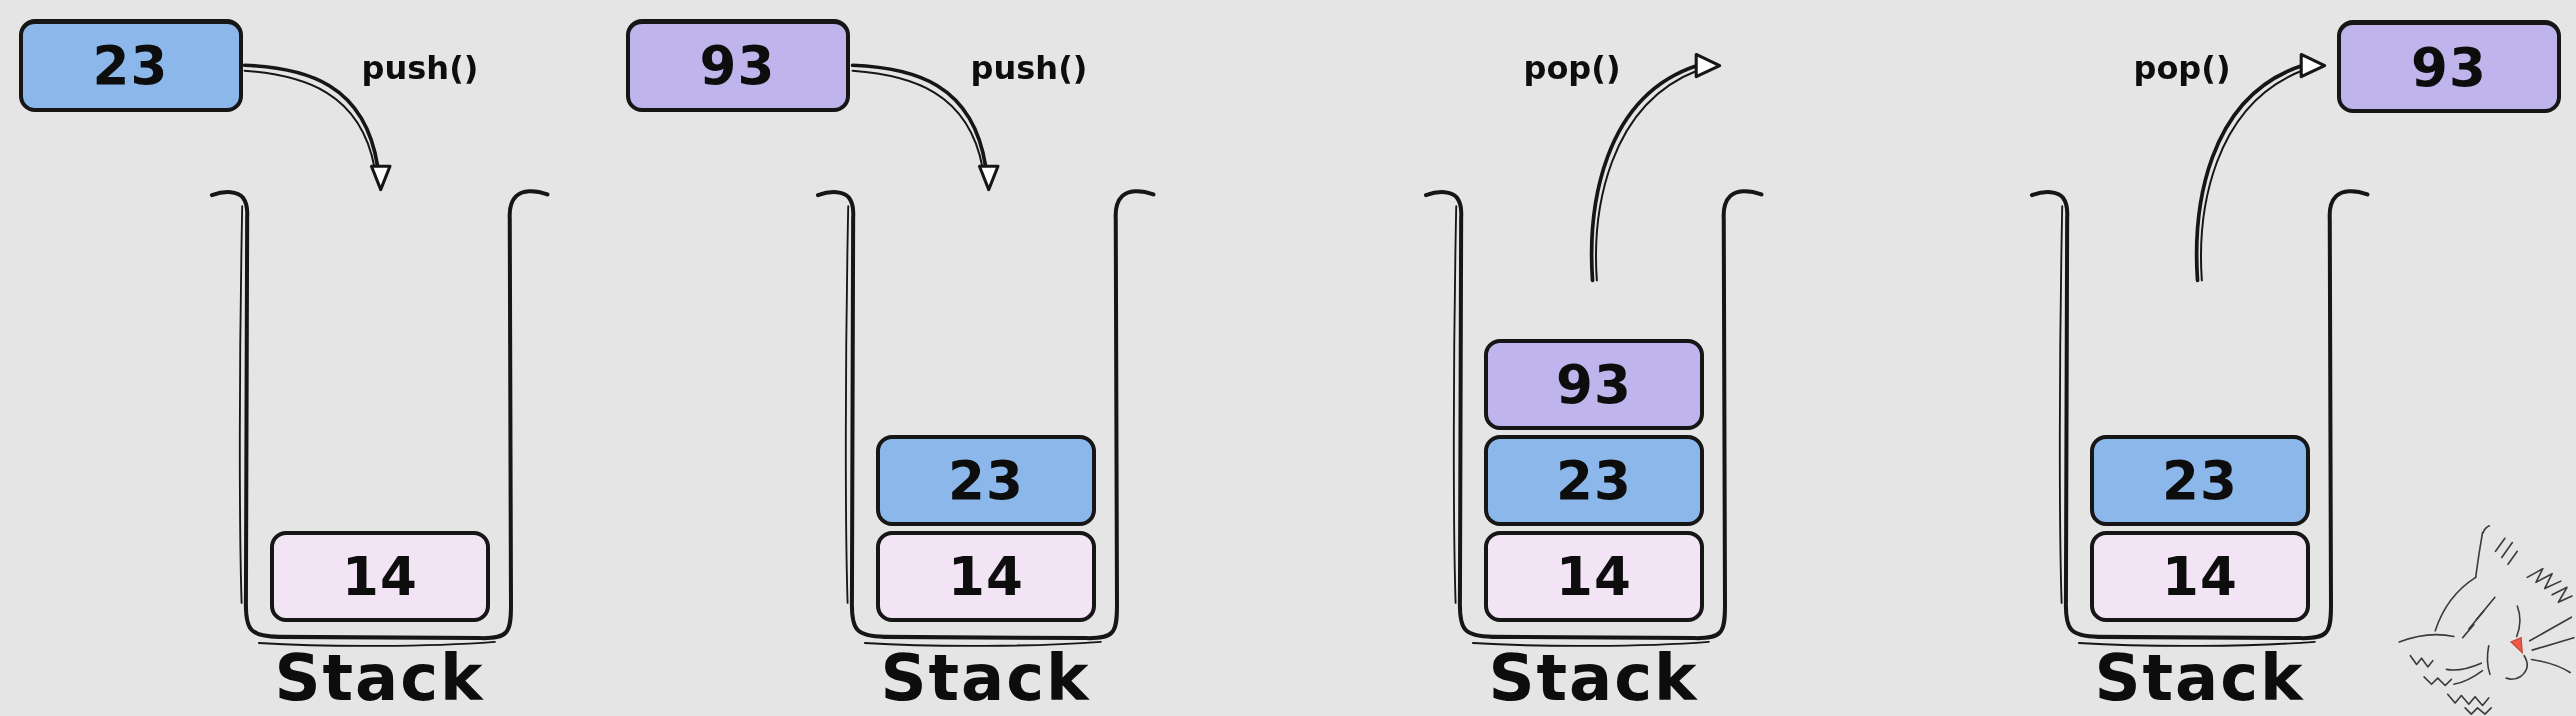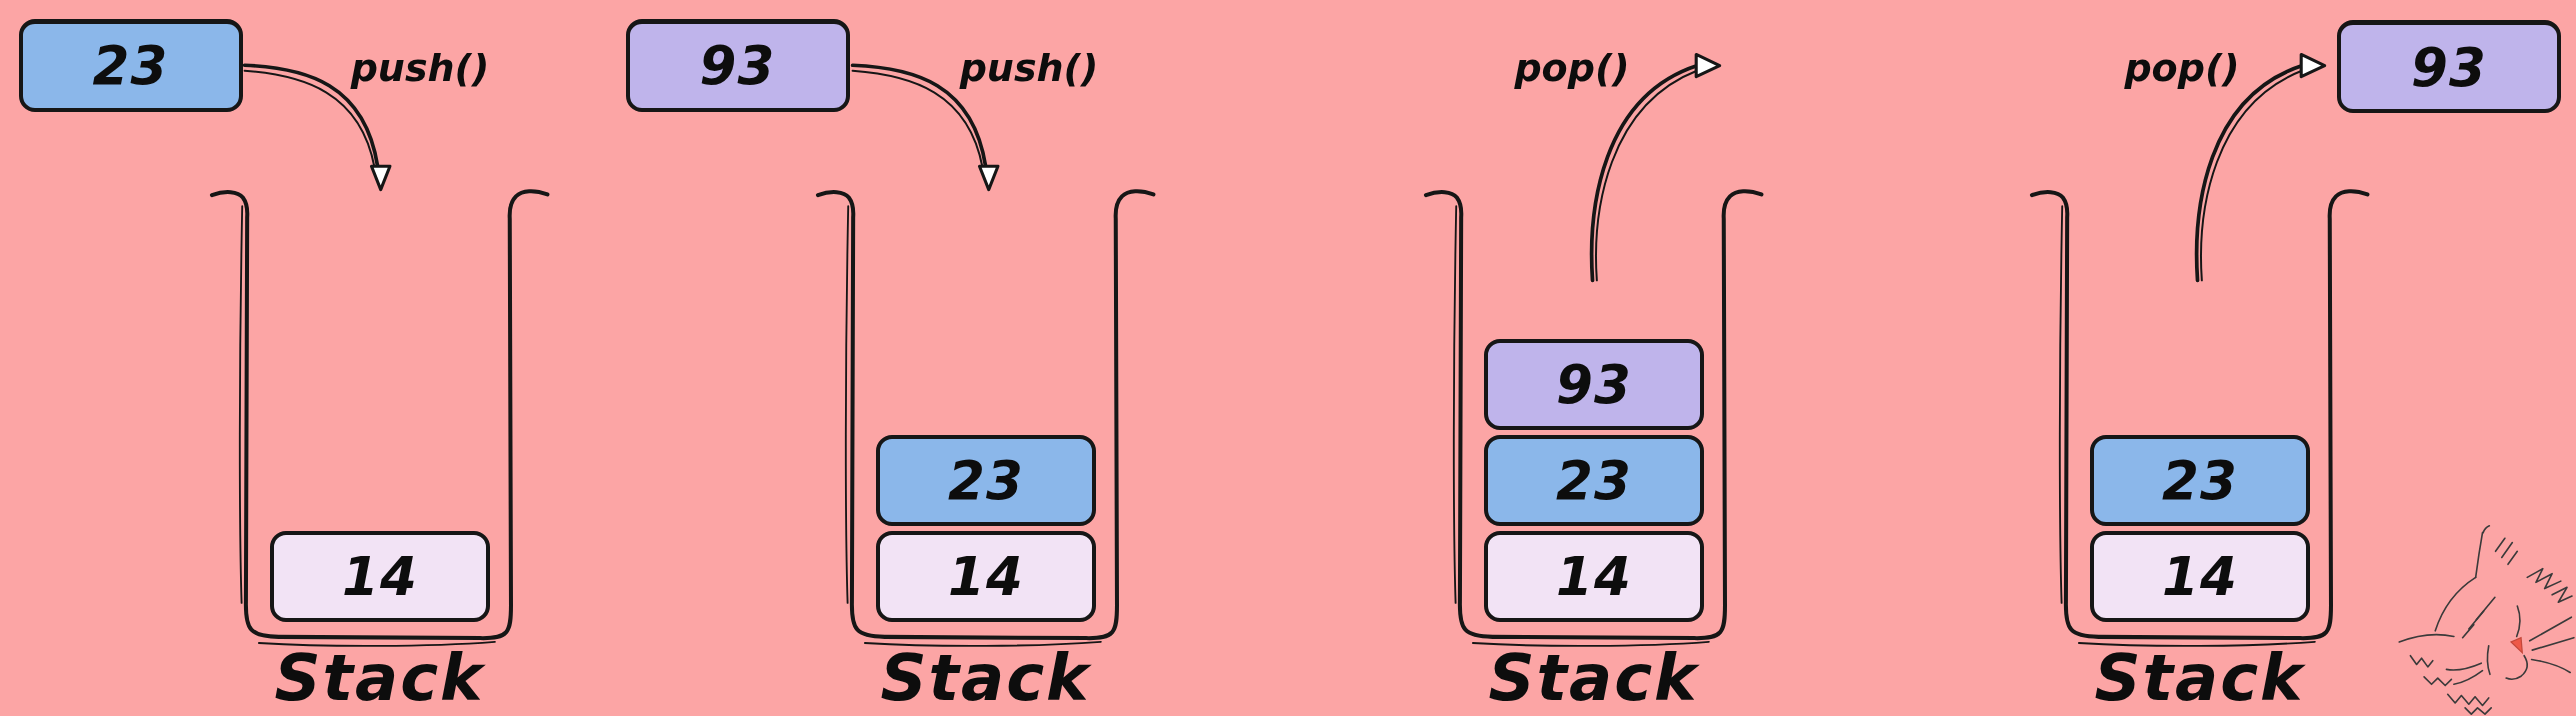--- a/index.html
+++ b/index.html
@@ -1,41 +1,40 @@
 <!DOCTYPE html>
 <html style="font-size:10px"><head>
 <meta charset="utf-8">
 <style>
   html,body{margin:0;padding:0;background:#ffffff;}
   .canvas{
     position:relative;
     width:2576px;height:716px;
-    background:#fca5a5;
+    background:#e5e5e5;
     overflow:hidden;
     font-family:"DejaVu Sans","Liberation Sans",sans-serif;
     color:#111;
-    font-style:italic;
   }
   .abs{position:absolute;}
   .item-box{
     position:absolute;
     width:220px;height:91px;
     border:4.3px solid #161616;
     border-radius:16px;
     display:flex;align-items:center;justify-content:center;
     font-size:53px;font-weight:700;color:#0d0d0d;
     box-sizing:border-box;
     letter-spacing:1.2px;
   }
   .item-box.flight{width:224px;height:93px;border-top-width:5.6px;}
   .op-label{
     position:absolute;
     width:148px;height:56px;top:40px;
     display:flex;align-items:center;justify-content:center;
-    font-size:38px;font-weight:700;color:#0d0d0d;
+    font-size:32px;font-weight:700;color:#0d0d0d;
     white-space:nowrap;
   }
   .stack-caption{
     position:absolute;
     width:247px;top:650px;height:56px;
     display:flex;align-items:center;justify-content:center;
     font-size:64px;font-weight:700;color:#0d0d0d;
     letter-spacing:1.9px;
   }
   svg{position:absolute;overflow:visible;}

